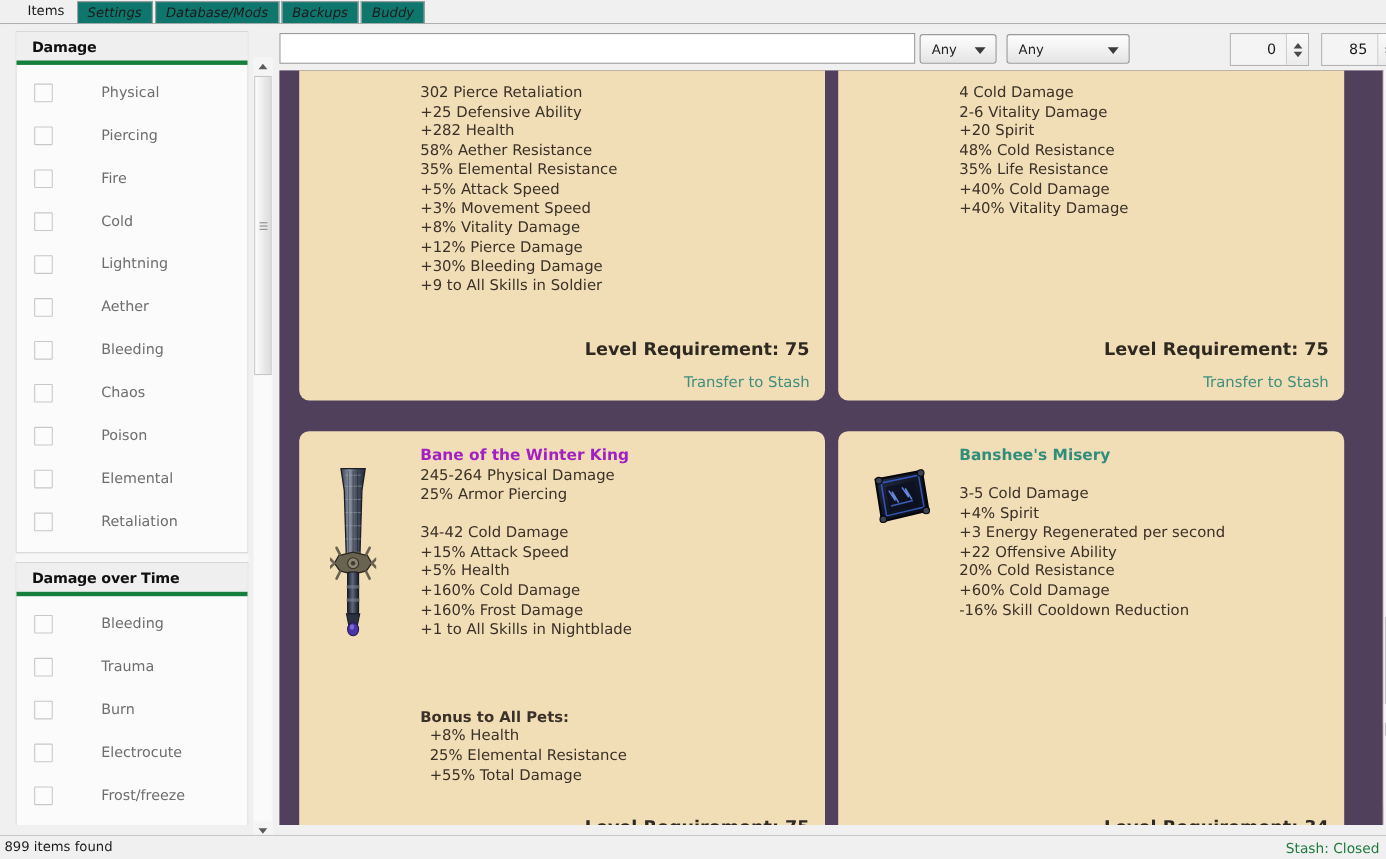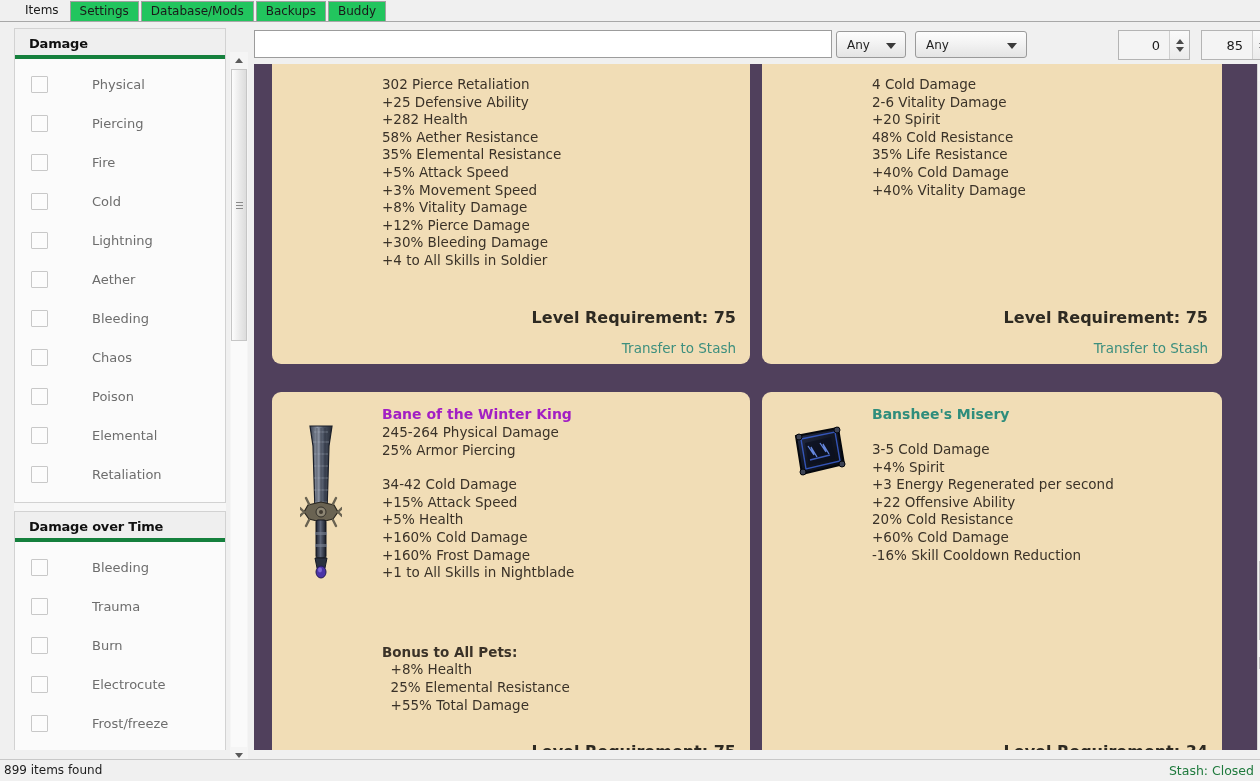--- a/index.html
+++ b/index.html
@@ -21,25 +21,25 @@
     border-bottom: 1px solid #a8a8a8;
     display: flex; align-items: flex-end; padding-left: 16px;
   }
   .tab {
     height: 21px; line-height: 20px; padding: 0 9px;
     font-size: 12px; color: #1a1a1a;
     background: transparent; border: none;
     cursor: default; white-space: nowrap;
   }
   .tab.inactive {
-    background: #22c55e;
+    background: #0f766e;
     border: 1px solid #a0a0a0;
     border-bottom: none;
     margin-left: 2px;
-    height: 20px; line-height: 19px;
+    height: 20px; line-height: 19px; font-style: italic;
   }
   .tab.active { font-weight: normal; background: transparent; }
 
   
   .workarea {
     position: absolute; top: 22px; left: 0; width: 1260px; height: 737px;
     background: #f0f0f0;
   }
 
   
@@ -384,21 +384,21 @@
               <div class="stat">302 Pierce Retaliation</div>
               <div class="stat">+25 Defensive Ability</div>
               <div class="stat">+282 Health</div>
               <div class="stat">58% Aether Resistance</div>
               <div class="stat">35% Elemental Resistance</div>
               <div class="stat">+5% Attack Speed</div>
               <div class="stat">+3% Movement Speed</div>
               <div class="stat">+8% Vitality Damage</div>
               <div class="stat">+12% Pierce Damage</div>
               <div class="stat">+30% Bleeding Damage</div>
-              <div class="stat">+4 to All Skills in Soldier</div>
+              <div class="stat">+9 to All Skills in Soldier</div>
             </div>
             <div class="level-req" style="top:316px;">Level Requirement: 75</div>
             <div class="transfer right" style="top:348px;">Transfer to Stash</div>
           </div>
         </div>
 
         <div class="card" style="left:508px; top:-72px; width:460px; height:372px; border-radius:0 0 9px 9px;">
           <div class="card-inner">
             <div class="card-body" style="left:110px; top:84px;">
               <div class="stat">4 Cold Damage</div>

